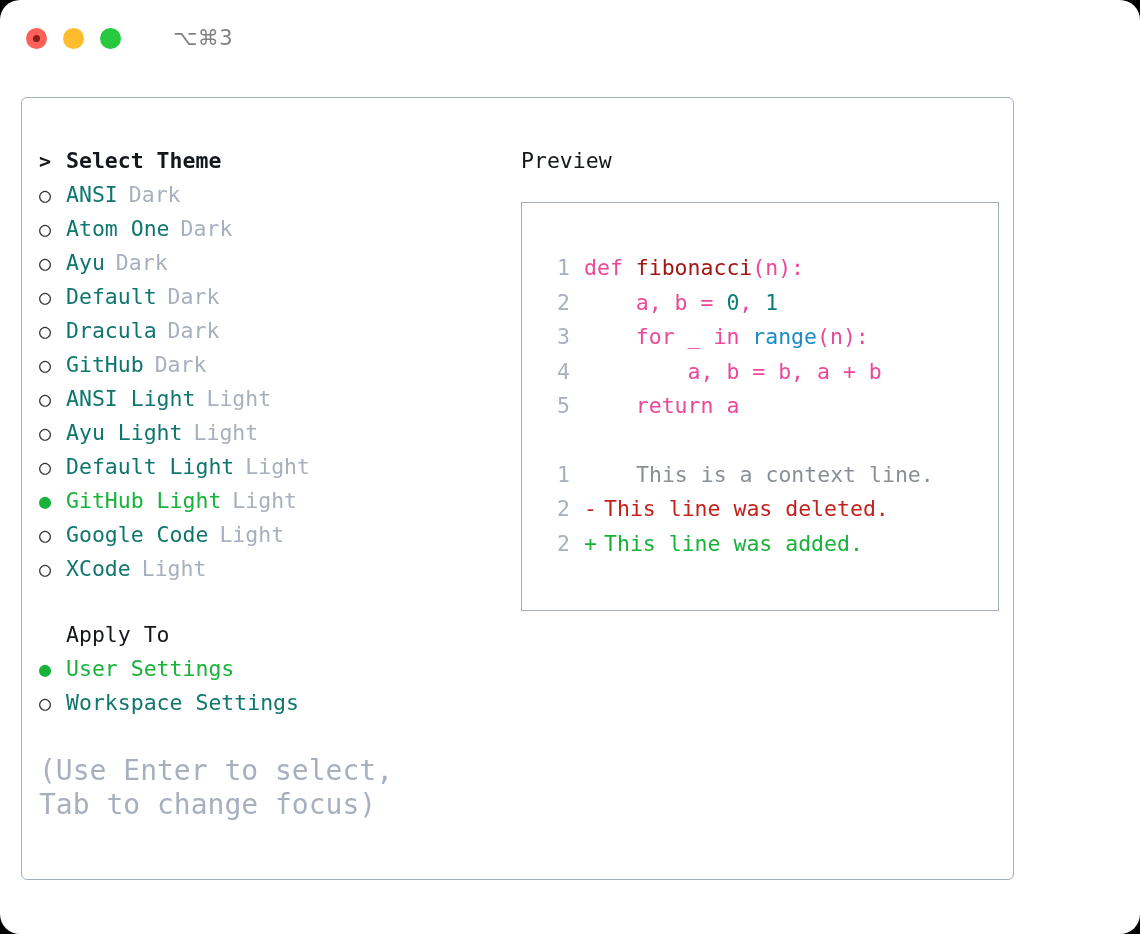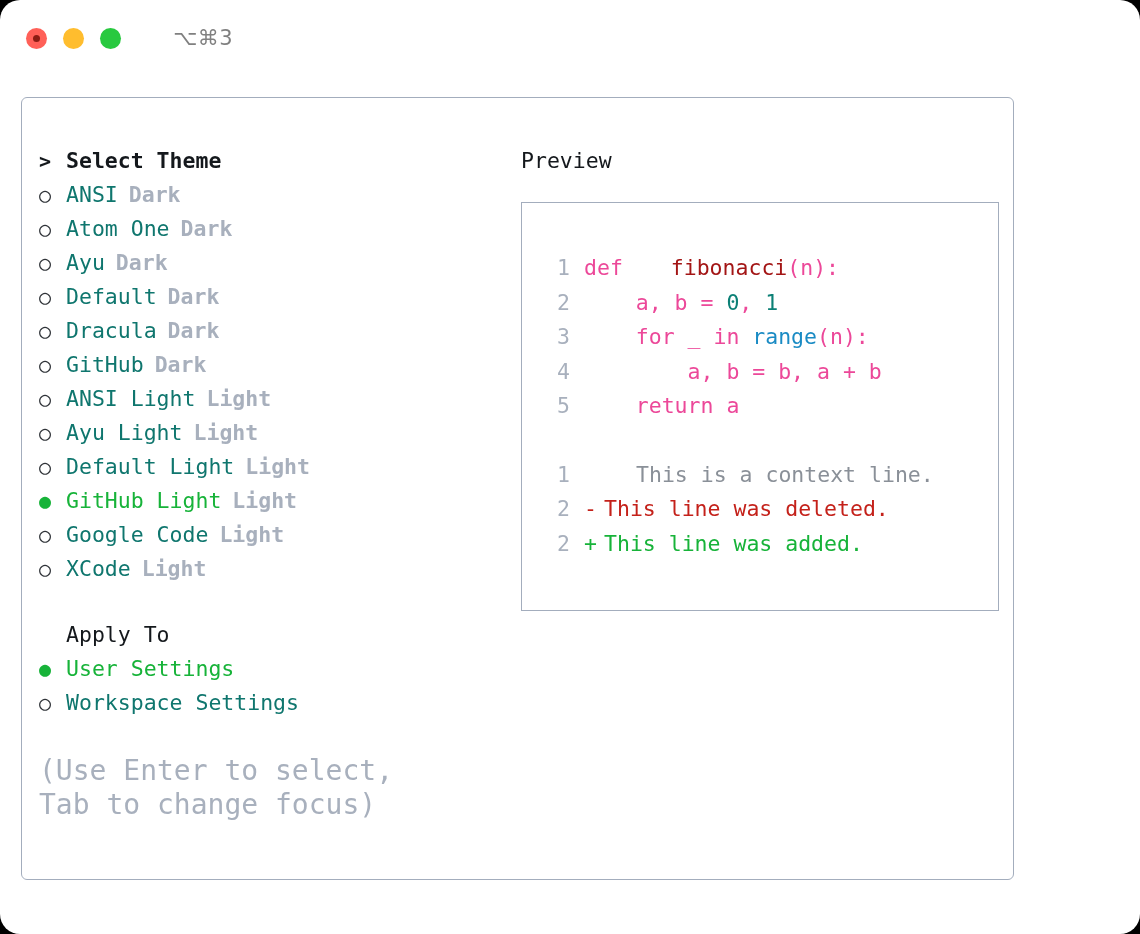--- a/index.html
+++ b/index.html
@@ -91,21 +91,20 @@
   .bullet.empty-slot { color: transparent; }
 
   .head-row { font-weight: bold; color: #14181c; }
   .head-row .bullet { color: #14181c; font-weight: bold; }
 
   .theme-name { color: #0f766e; }
   .theme-name.selected { color: #17b339; text-align: right; }
   .variant {
     color: #a8b0bd;
     margin-left: 11px;
-    font-weight: bold;
   }
 
   .section-gap { height: 32px; }
 
   .group-title {
     color: #14181c;
   }
 
   .hint {
     margin-top: 34px;
@@ -146,21 +145,21 @@
     color: #a8b0bd;
     margin-right: 14px;
   }
   .marker {
     flex: 0 0 20px;
     white-space: pre;
   }
   .code-text { white-space: pre; }
 
   .tok-plain  { color: #ec4899; }
-  .tok-fn     { color: #a31515; margin-left: 35px; }
+  .tok-fn     { color: #a31515; }
   .tok-num    { color: #0c8076; }
   .tok-call   { color: #1a8bc4; }
 
   .diff-gap { height: 34px; }
   .diff-ctx { color: #8a9098; margin-left: 16px; }
   .diff-del { color: #c4211a; }
   .diff-add { color: #17b339; }
 </style>
 </head>
 <body>

